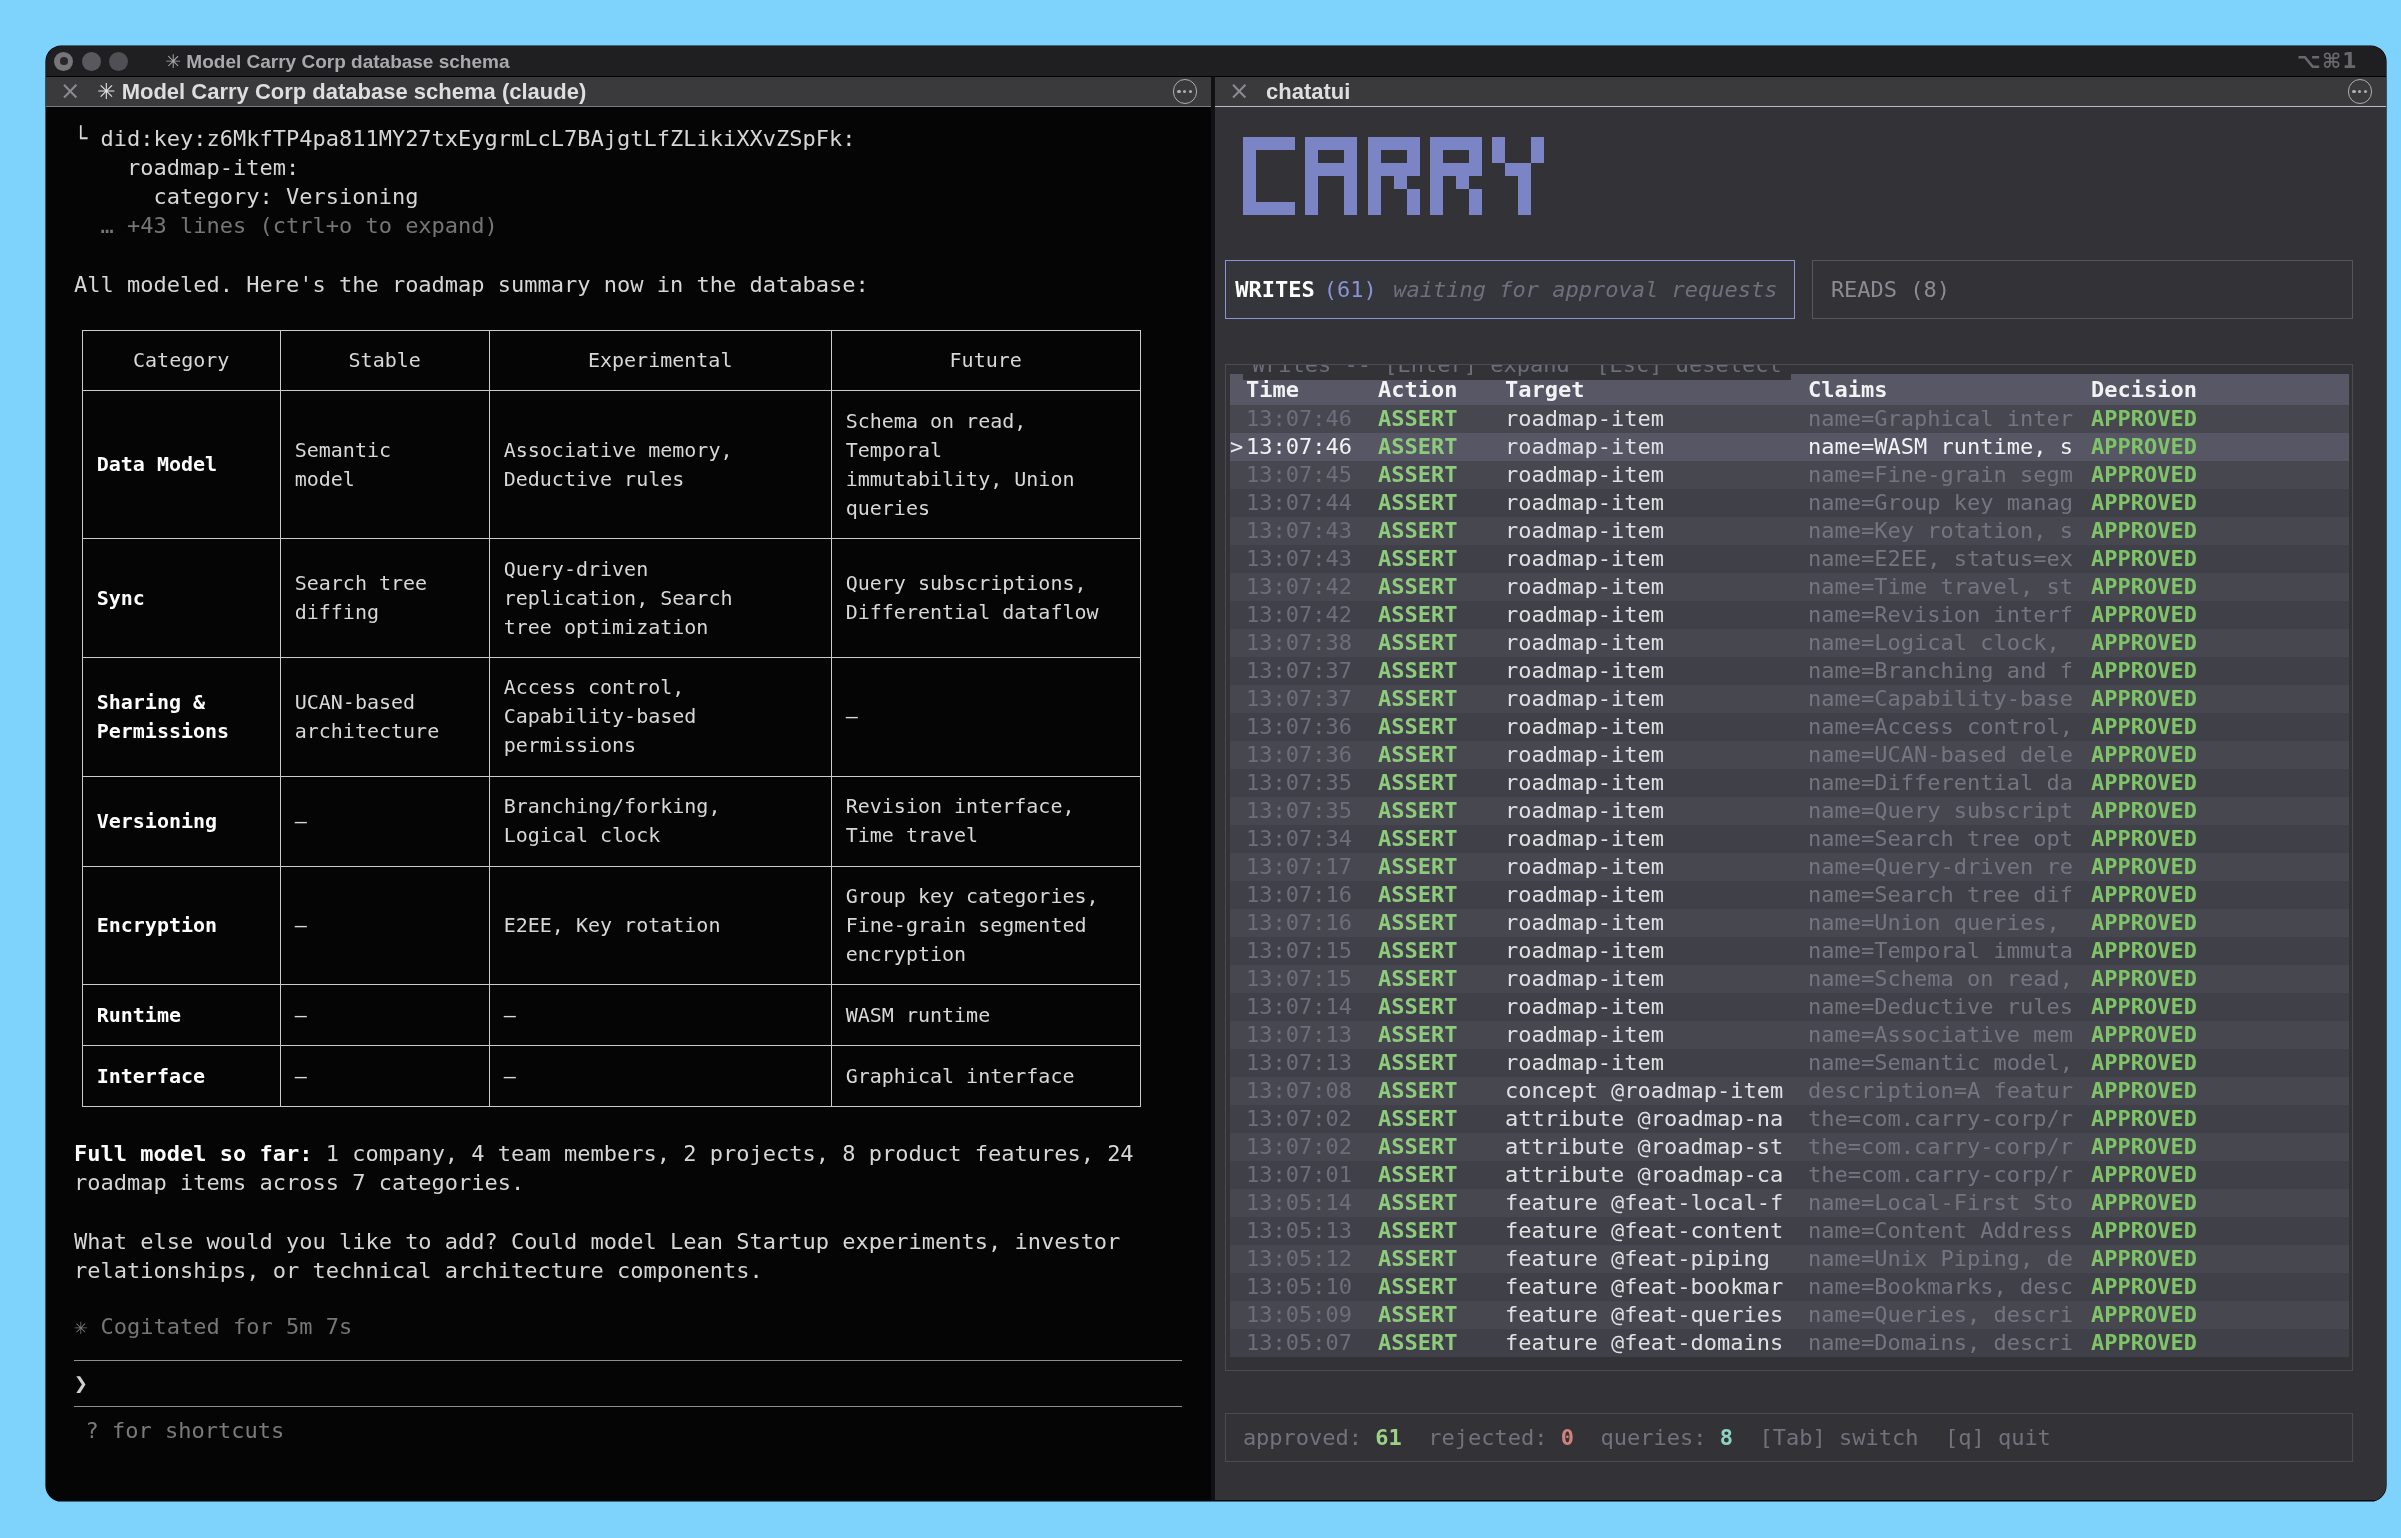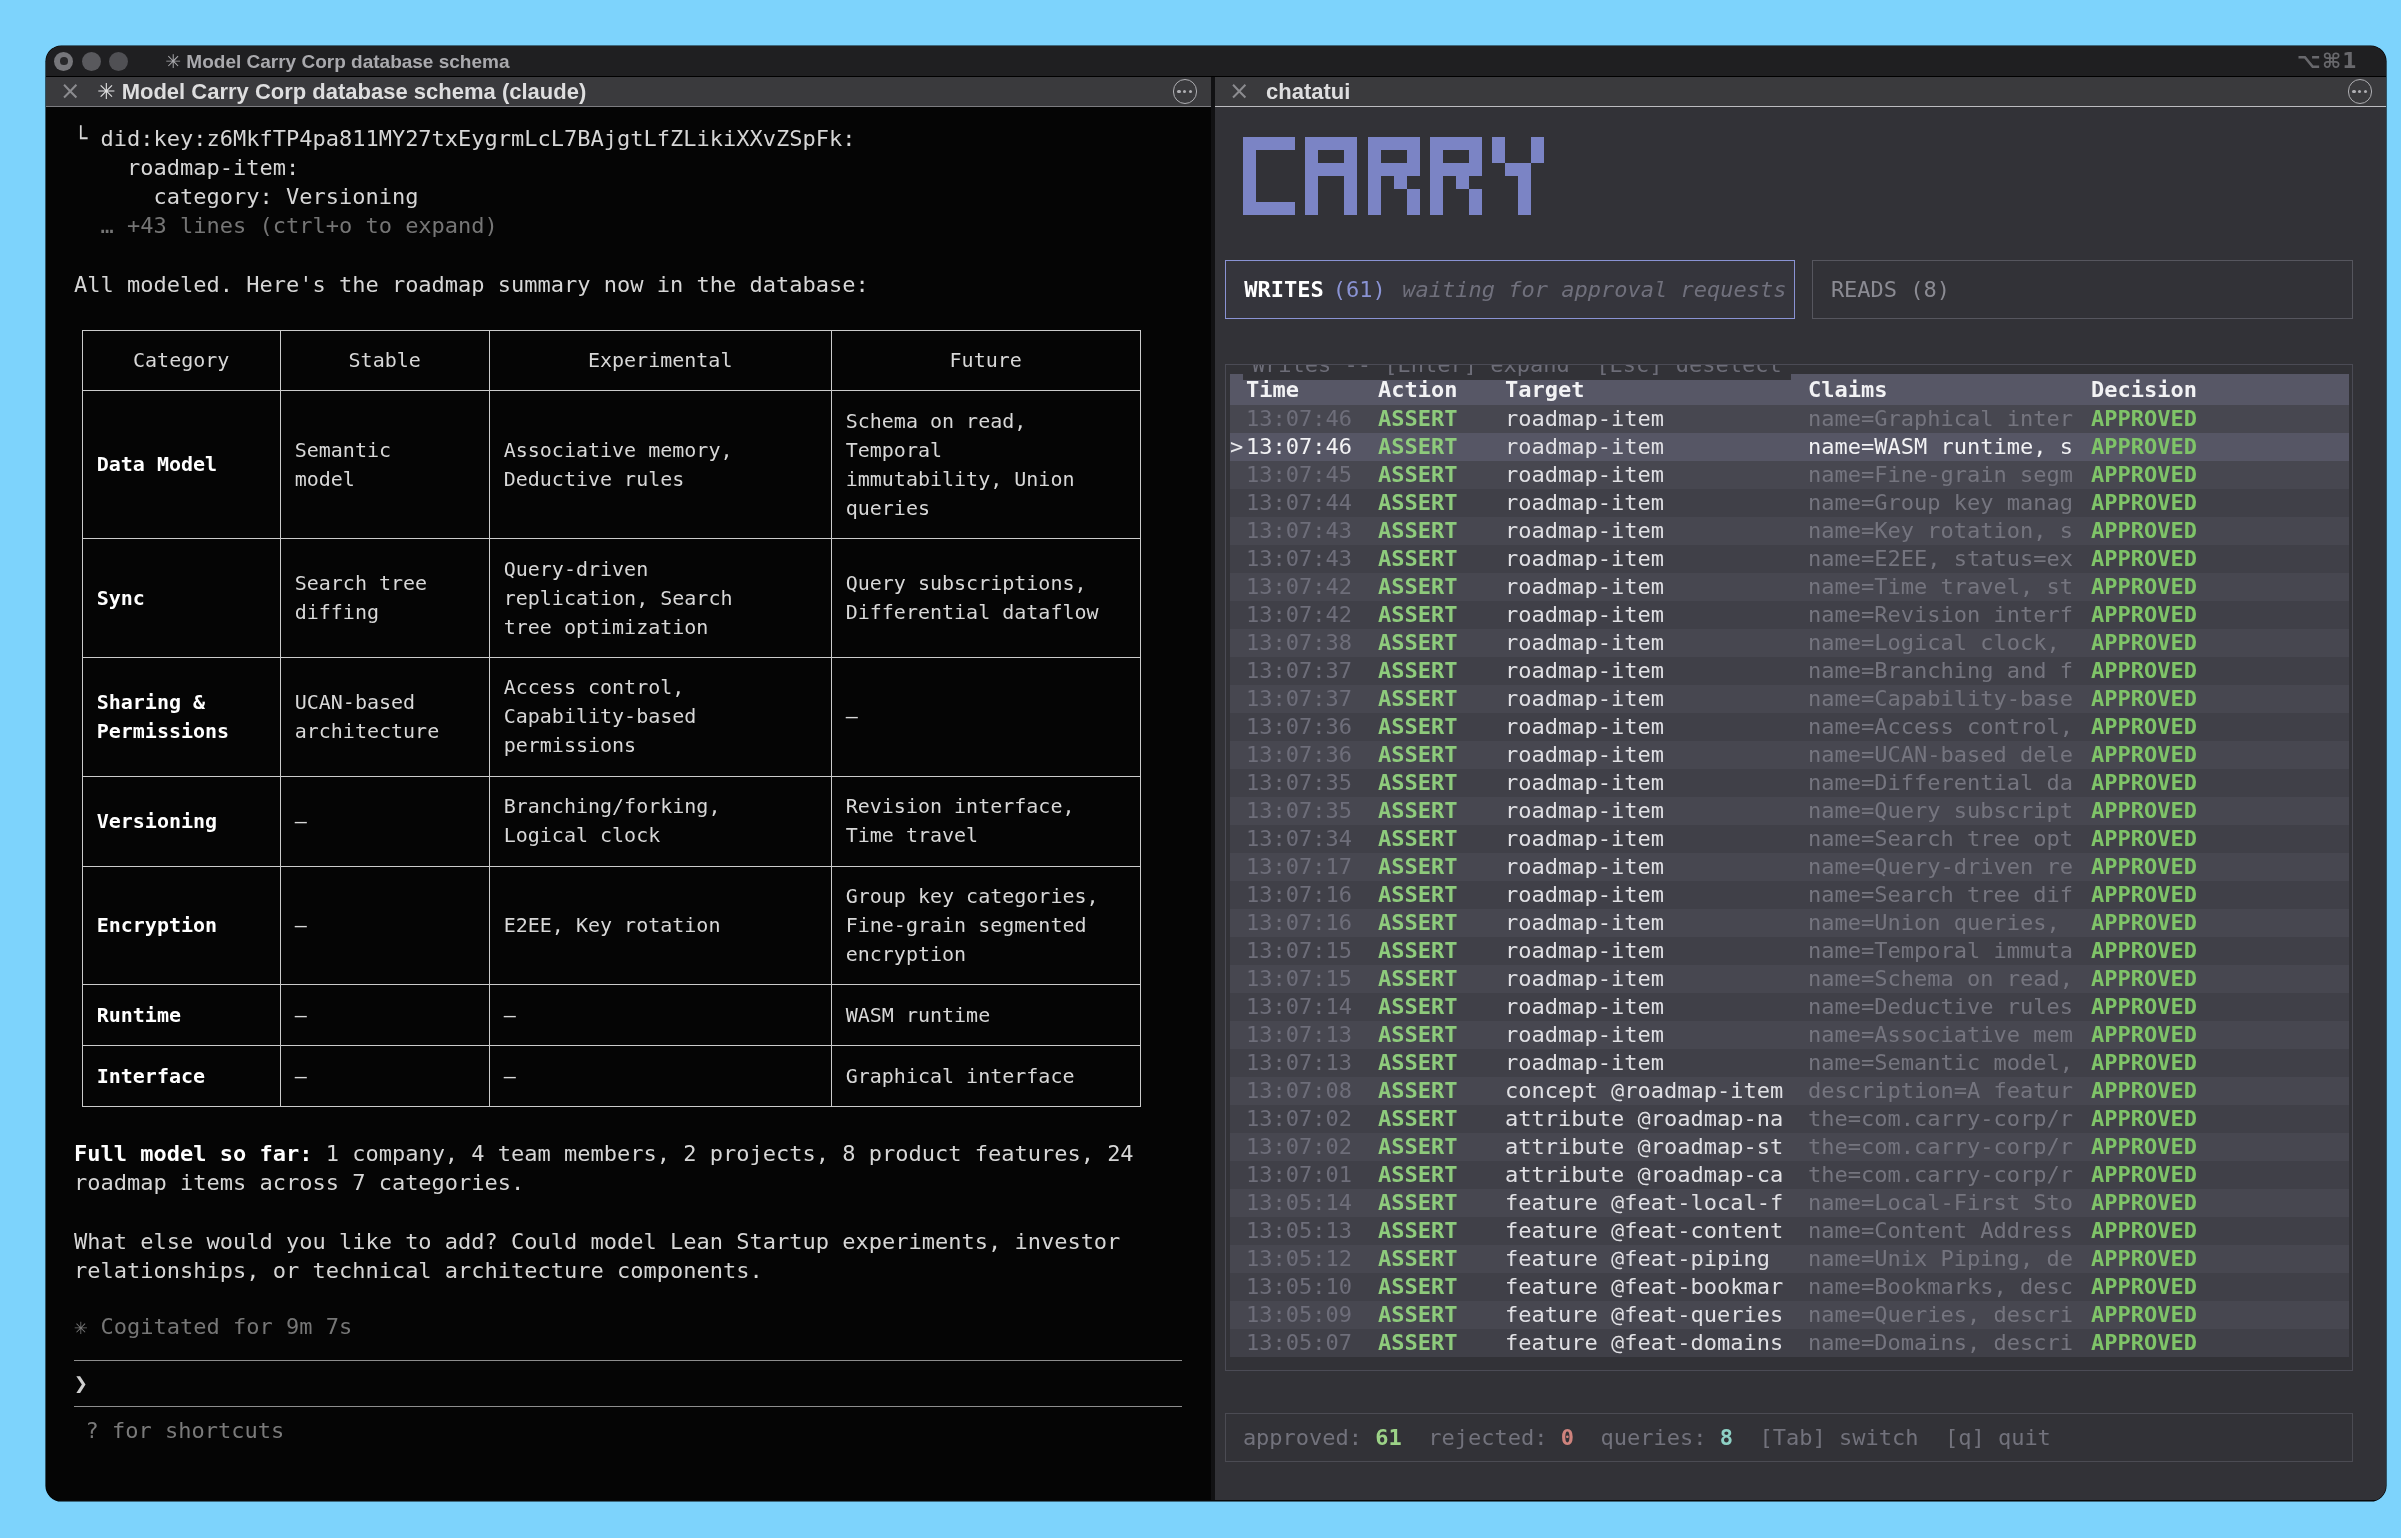--- a/index.html
+++ b/index.html
@@ -56,21 +56,21 @@
   .term-bottom{padding-bottom:55px;}
 
   
   .rwrap{flex:1;padding:26px 33px 0 10.3px;display:flex;flex-direction:column;overflow:hidden;font-size:22px;color:#cfcfd4;}
   .logo{display:flex;gap:10.3px;margin:3.9px 0 0 18px;height:77px;}
   .glyph{display:grid;grid-template-columns:repeat(4,13px);grid-auto-rows:13px;}
   .glyph i{display:block;}
   .glyph i.on{background:#7b84c5;}
 
   .rtabs{display:flex;margin-top:46px;gap:16.7px;}
-  .wbox{width:570px;height:59px;border:1.3px solid #8a93d4;display:flex;align-items:center;padding-left:18px;background:#35353c;}
+  .wbox{width:570px;height:59px;border:1.3px solid #8a93d4;display:flex;align-items:center;padding-left:9px;background:#35353c;}
   .wbox .wlabel{color:#fff;font-weight:bold;}
   .wbox .wcount{color:#8a93d4;margin-left:9px;}
   .wbox .wstatus{color:#70707c;font-style:italic;margin-left:16.7px;}
   .rbox{flex:1;height:59px;border:1.3px solid #56565e;display:flex;align-items:center;padding-left:18px;color:#8b8b93;}
 
   .panel{position:relative;border:1.3px solid #4b4b55;margin-top:45px;height:1007px;padding:9px 2.6px 0 3.9px;overflow:hidden;}
   .panel-title{position:absolute;top:-15.4px;left:16.7px;background:#323237;padding:0 9px;color:#6d6d78;font-size:22px;line-height:30px;white-space:pre;}
   .thead,.trow{display:flex;align-items:center;white-space:pre;overflow:hidden;}
   .thead{height:31px;background:#575766;color:#f2f2f4;font-weight:bold;}
   .trow{height:28px;}
@@ -199,21 +199,21 @@
                   <td class="cat">Interface</td>
                   <td>–</td>
                   <td>–</td>
                   <td>Graphical interface</td>
                 </tr>
               </tbody>
           </table>
 
           <div class="fullmodel"><b>Full model so far:</b><span> 1 company, 4 team members, 2 projects, 8 product features, 24 roadmap items across 7 categories.</span></div>
           <div class="question">What else would you like to add? Could model Lean Startup experiments, investor relationships, or technical architecture components.</div>
-          <div class="cogitated">✳ Cogitated for 9m 7s</div>
+          <div class="cogitated">✳ Cogitated for 5m 7s</div>
 
           <div class="spacer"></div>
 
           <div class="hr"></div>
           <div class="promptline">❯</div>
           <div class="hr"></div>
           <div class="hint term-bottom">? for shortcuts</div>
         </div>
       </div>
 

